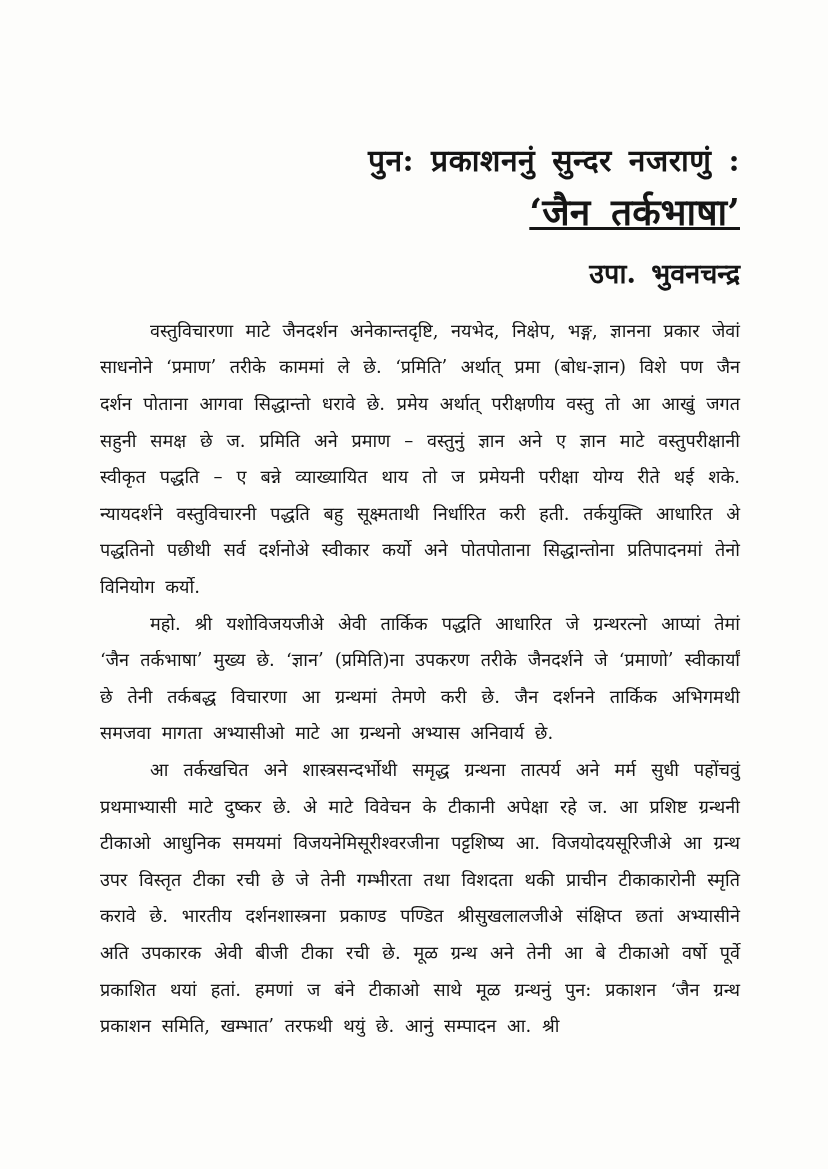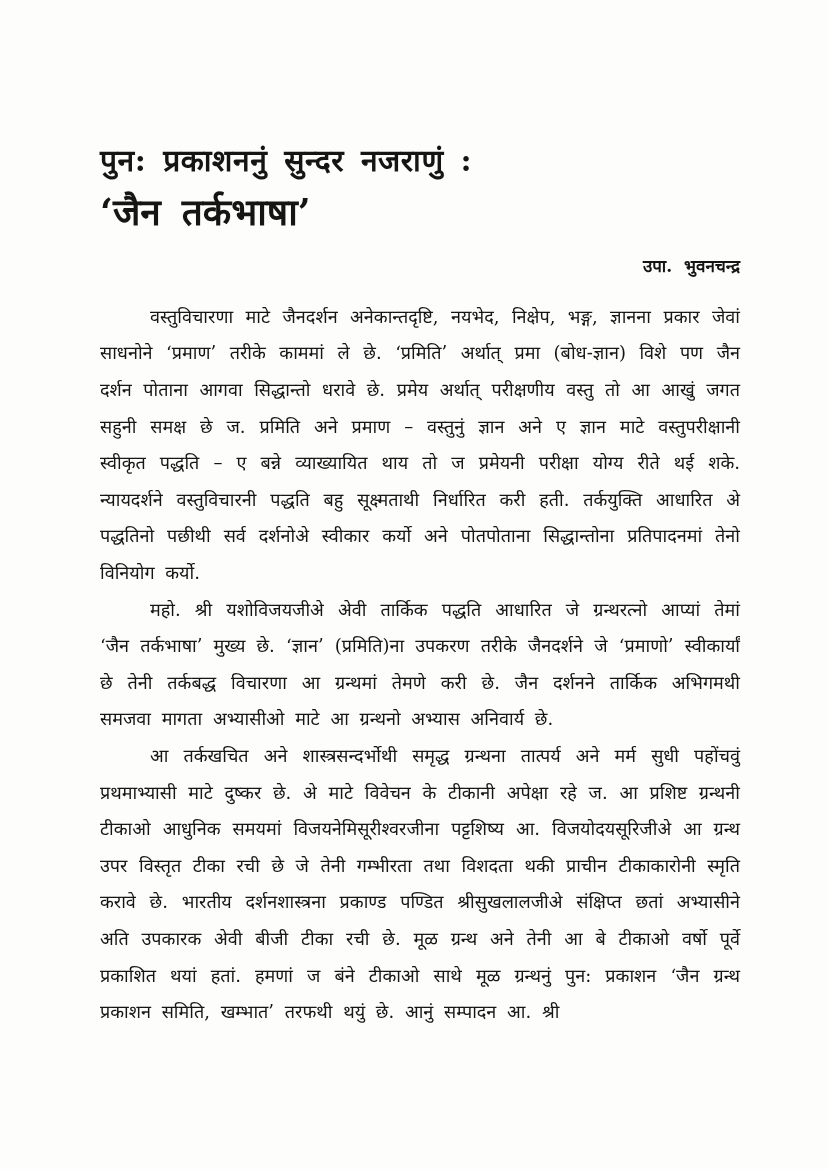--- a/index.html
+++ b/index.html
@@ -12,41 +12,42 @@
       width: 828px;
       height: 1169px;
       background: #fdfdfb;
       overflow: hidden;
       font-family: "DejaVu Serif", "Liberation Serif", serif;
       color: #151515;
       box-sizing: border-box;
       padding: 142px 88px 0 100px;
     }
     .title-block {
-      text-align: left;
+      text-align: right;
     }
     .title-line1 {
       margin: 0;
       font-size: 30px;
       line-height: 1.25;
       font-weight: 600;
       letter-spacing: 0.5px;
       word-spacing: 6px;
     }
     .title-line2 {
       margin: 10px 0 0 0;
       font-size: 37px;
       line-height: 1.2;
       font-weight: 700;
       word-spacing: 8px;
+      text-decoration: underline;
     }
     .author-line {
       margin-top: 20px;
       text-align: right;
-      font-size: 17px;
+      font-size: 27px;
       font-weight: 600;
       word-spacing: 6px;
     }
     .body-block {
       margin-top: 22px;
     }
     .body-para {
       margin: 0;
       font-size: 18px;
       line-height: 36.6px;

